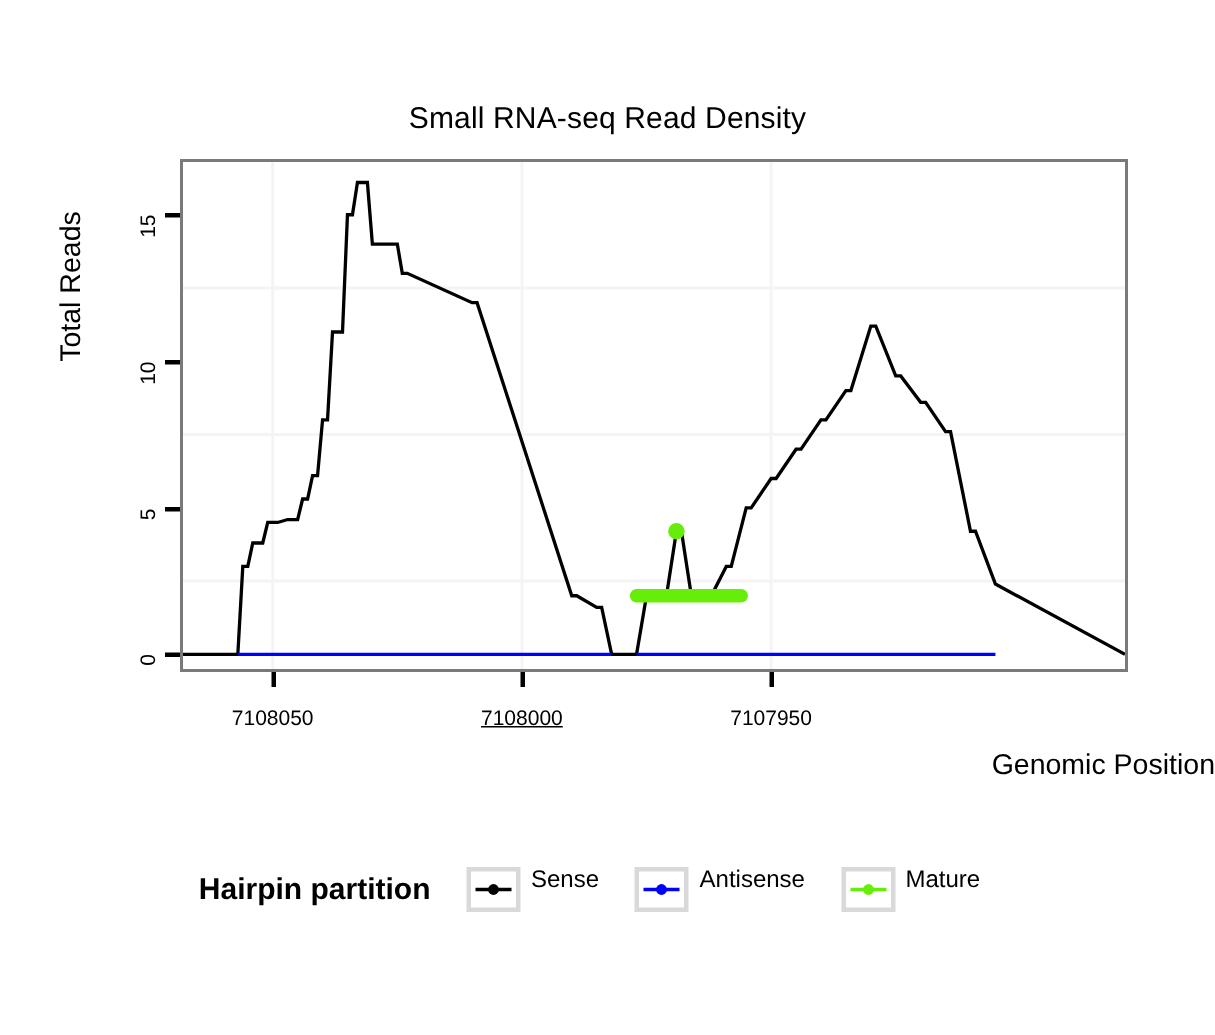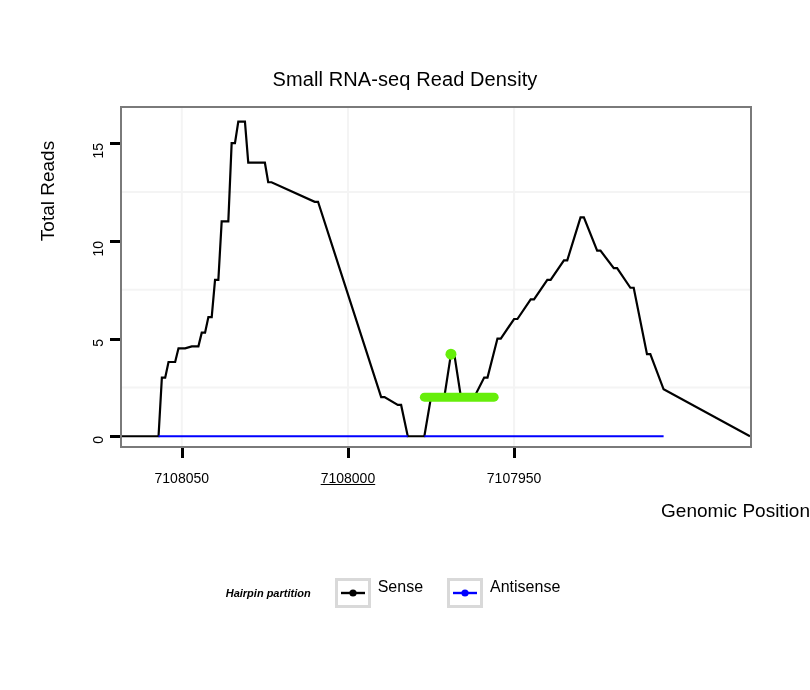--- a/index.html
+++ b/index.html
@@ -32,21 +32,21 @@
   .xtick-label{position:absolute;font-size:14px;text-align:center;width:110px;top:470px;}
   .xtick-mark{position:absolute;width:3px;height:10px;background:#000;top:448px;}
 
   svg.series{position:absolute;left:0;top:0;}
 
   
   .legend{
     position:absolute;left:0;top:578px;width:810px;
     display:flex;align-items:center;justify-content:center;gap:0px;
   }
-  .legend-title{font-size:11px;font-weight:bold;margin-right:24px;font-style:italic;}
+  .legend-title{font-size:20px;font-weight:bold;margin-right:24px;}
   .legend-item{display:flex;align-items:flex-start;margin-right:6px;}
   .legend-key{
     width:36px;height:30px;border:3px solid #d9d9d9;background:#fff;
     display:flex;align-items:center;justify-content:center;box-sizing:border-box;margin-right:7px;
   }
   .legend-label{font-size:16px;margin-right:18px;}
 </style>
 </head>
 <body>
 
@@ -108,16 +108,25 @@
         </div>
         <div class="legend-item">
           <div class="legend-key">
             <svg width="26" height="18" viewBox="0 0 26 18">
               <line x1="1" y1="9" x2="25" y2="9" stroke="#0000ff" stroke-width="2.4"></line>
               <circle cx="13" cy="9" r="3.6" fill="#0000ff"></circle>
             </svg>
           </div>
           <div class="legend-label">Antisense</div>
         </div>
+        <div class="legend-item">
+          <div class="legend-key">
+            <svg width="26" height="18" viewBox="0 0 26 18">
+              <line x1="1" y1="9" x2="25" y2="9" stroke="#66ee0a" stroke-width="2.4"></line>
+              <circle cx="13" cy="9" r="3.6" fill="#66ee0a"></circle>
+            </svg>
+          </div>
+          <div class="legend-label">Mature</div>
+        </div>
       </div>
   </div>
 
 </div>
 
 </body></html>

